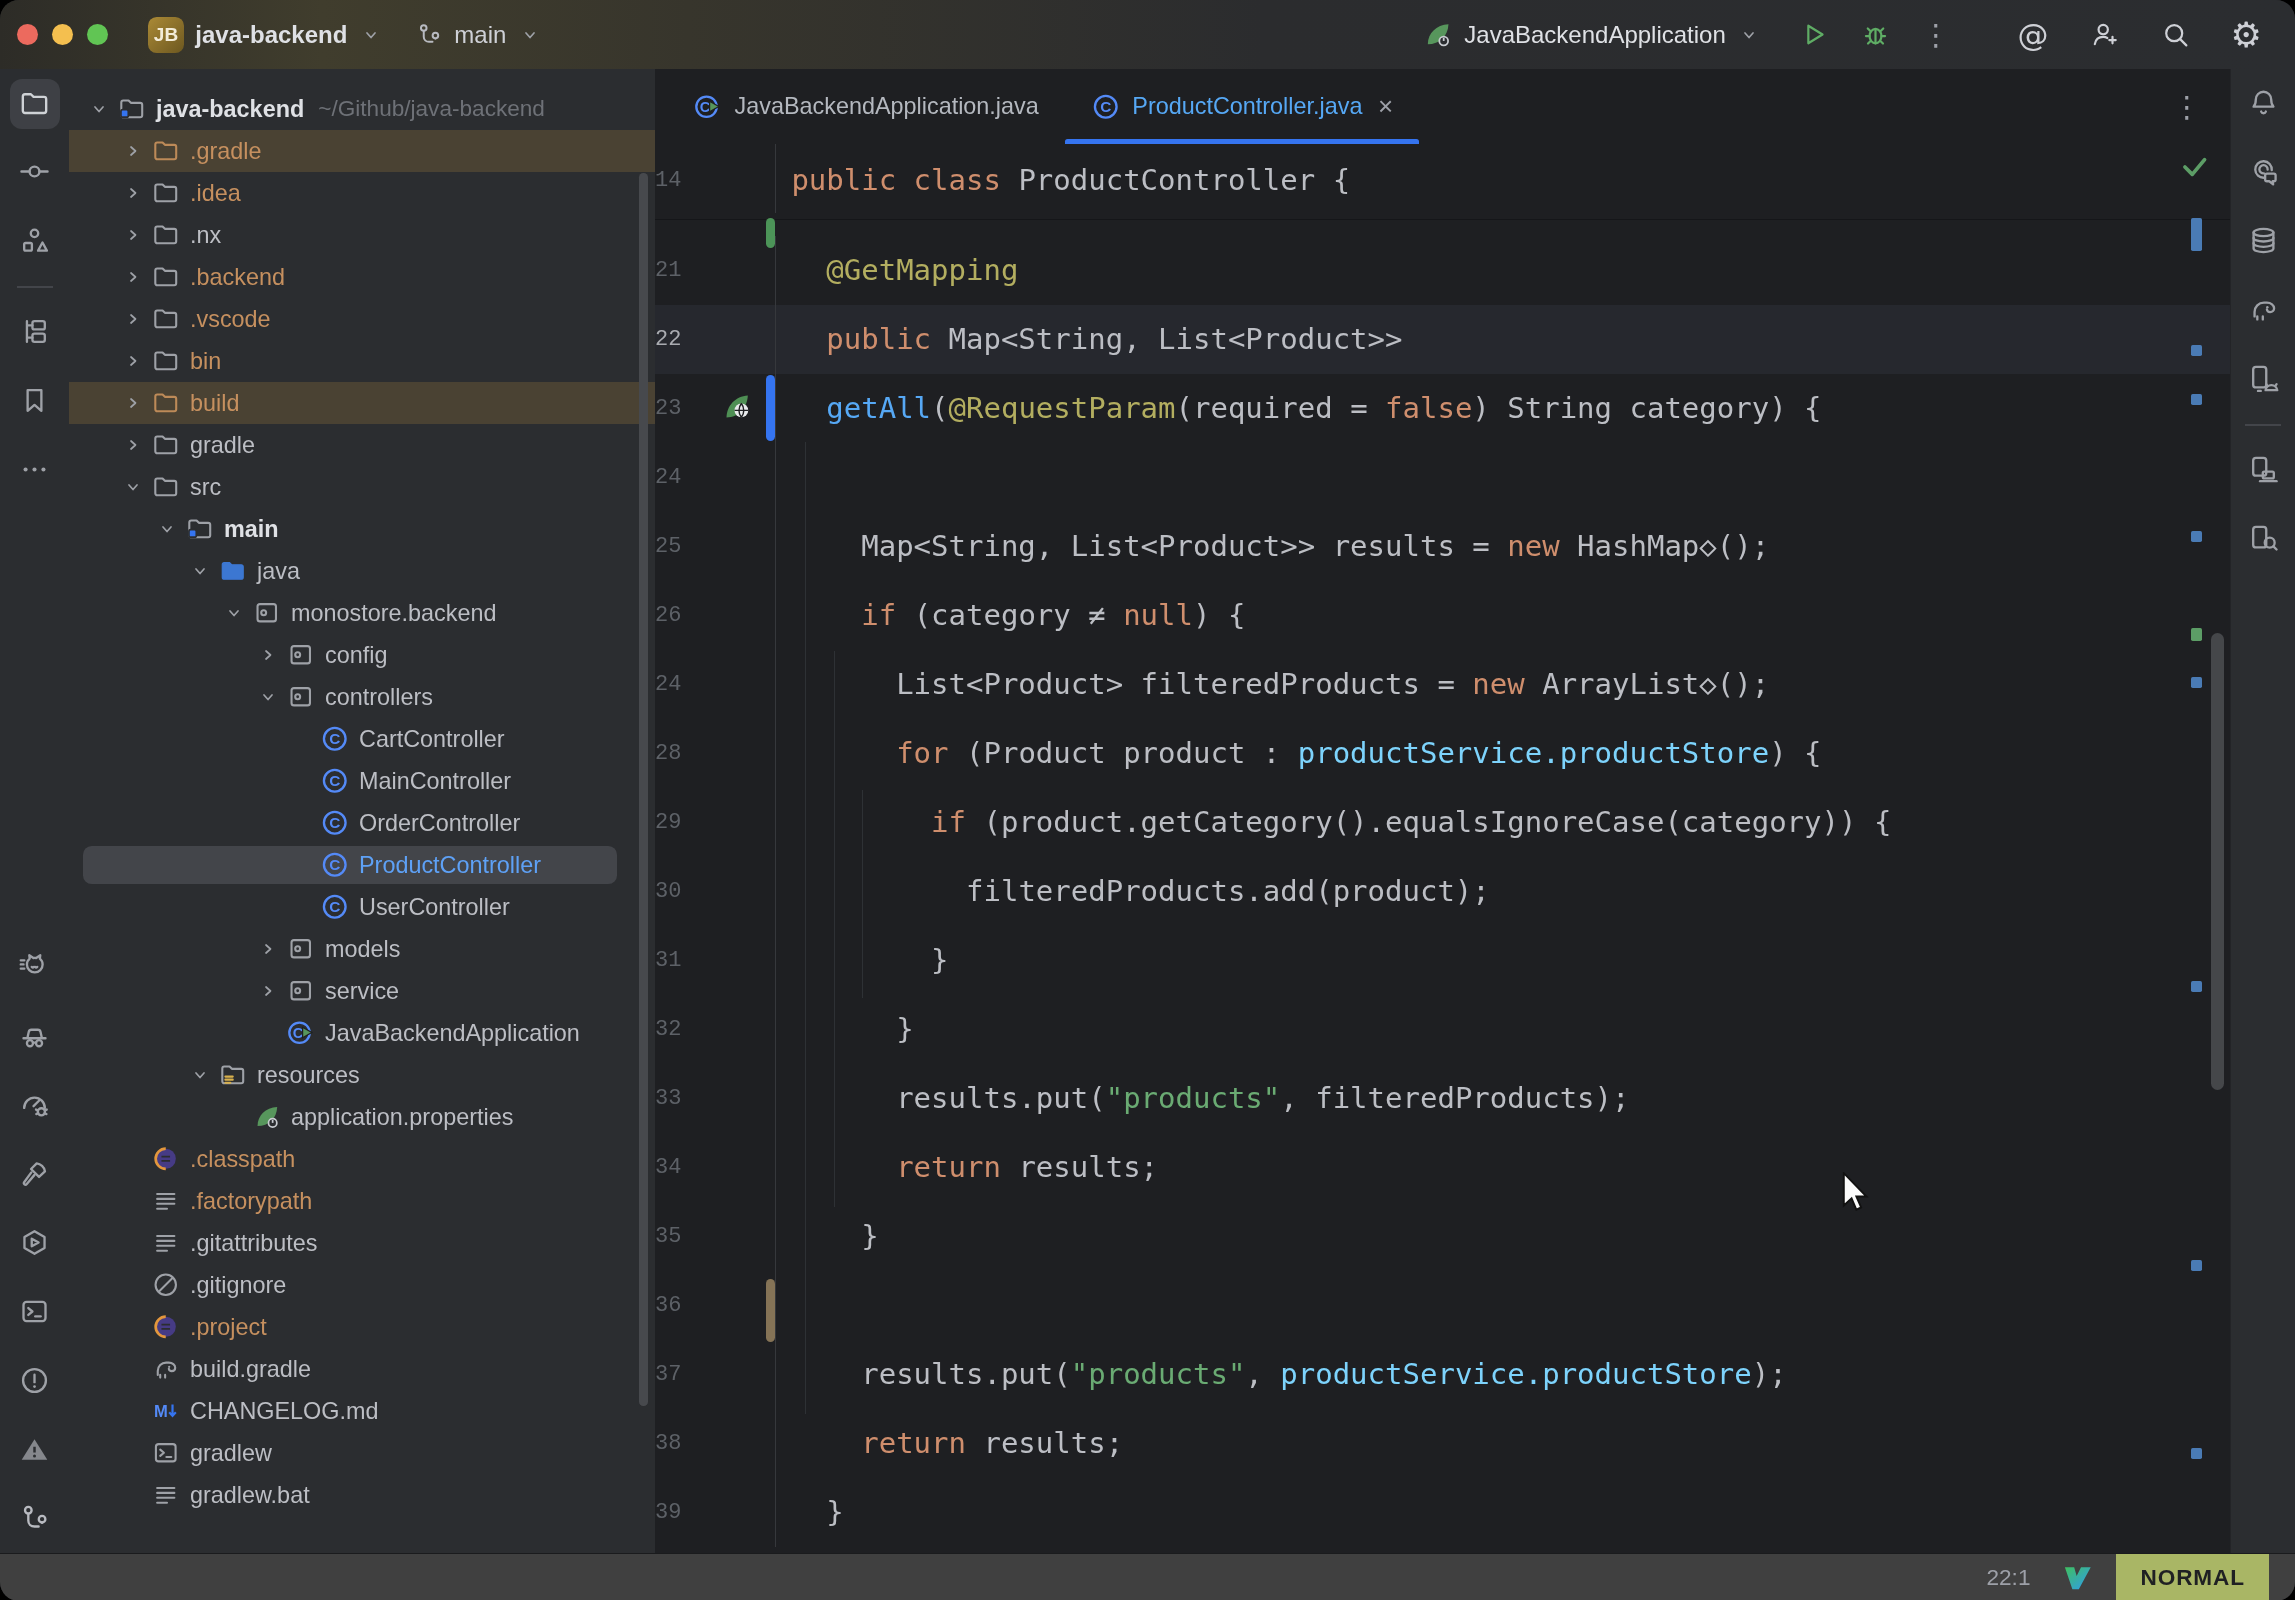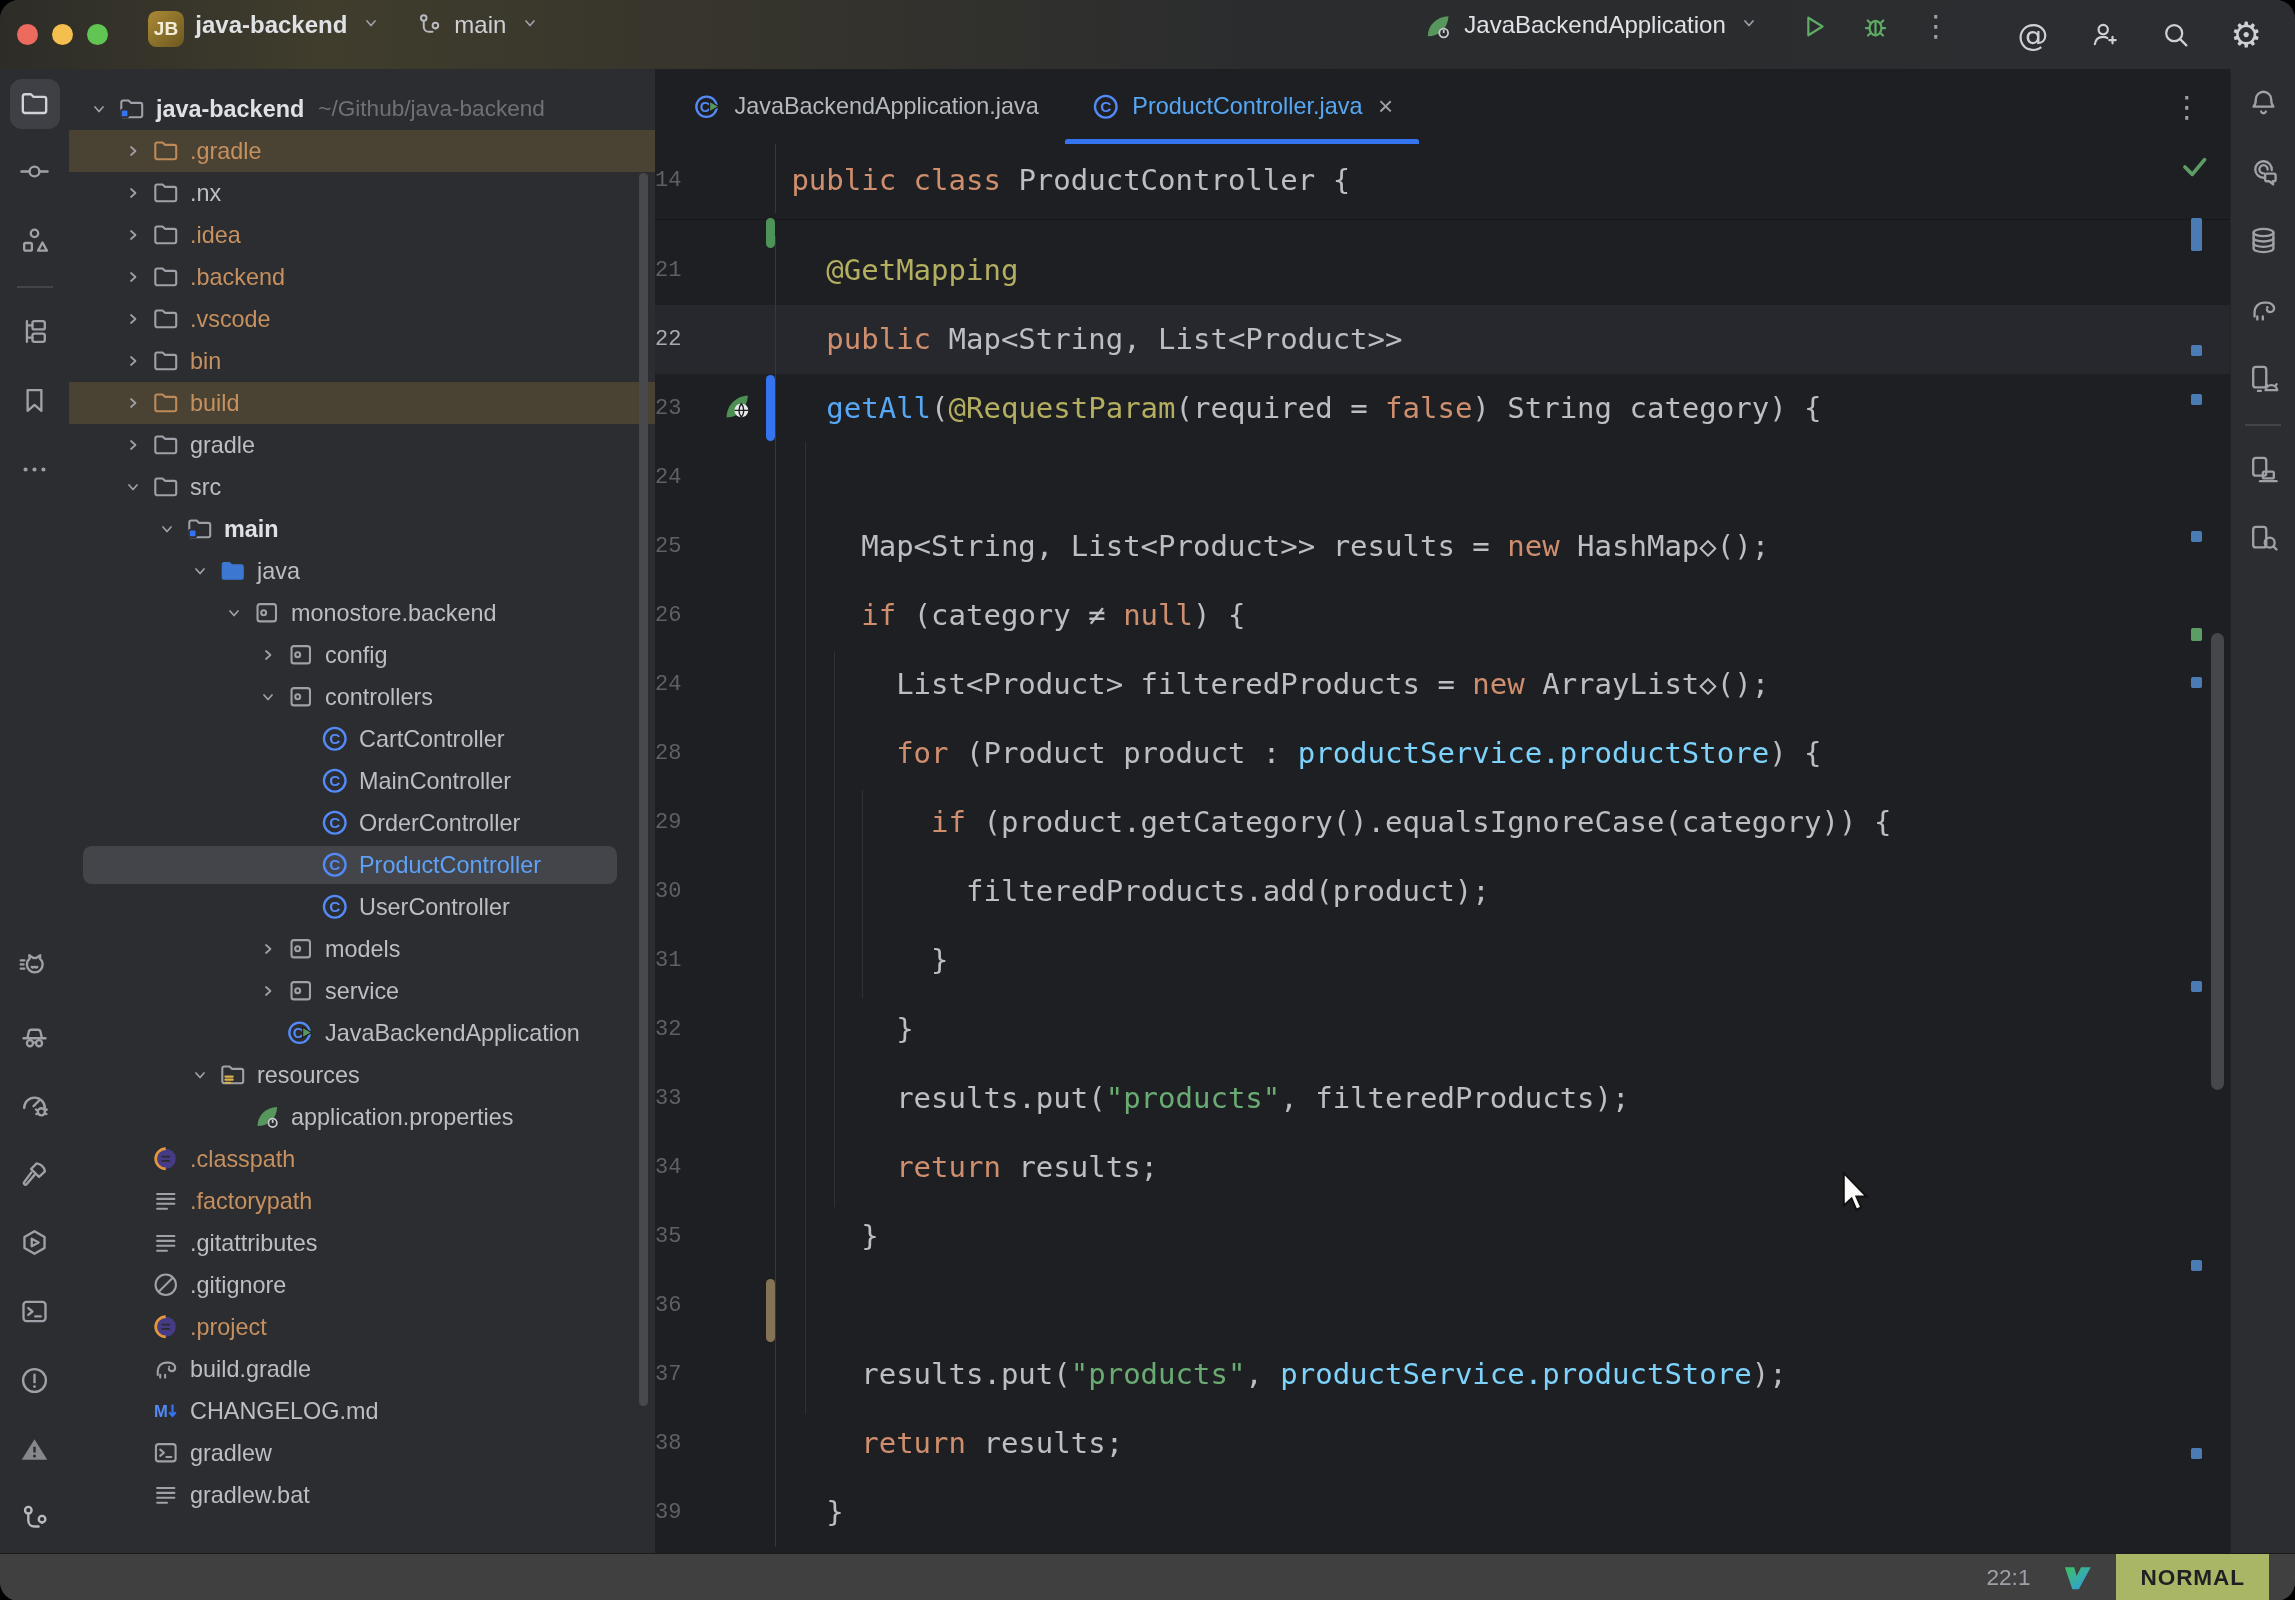--- a/index.html
+++ b/index.html
@@ -5,21 +5,21 @@
   html,body{margin:0;padding:0;background:#000;width:2295px;height:1601px;overflow:hidden;}
   .window{position:relative;width:2295px;height:1601px;border-radius:19px;overflow:hidden;
           background:#1e1f22;font-family:"Liberation Sans",sans-serif;color:#bcbec4;}
 
   
   .titlebar{position:absolute;top:0;left:0;right:0;height:69px;
     background:linear-gradient(90deg,#2d2c27 0%,#403d2d 14%,#37352c 30%,#2b2c2e 55%,#2b2d30 100%);}
   .traffic{position:absolute;left:17.4px;top:24px;display:flex;gap:14px;}
   .tl{width:21px;height:21px;border-radius:50%;}
   .tl.red{background:#ec6a5e}.tl.yellow{background:#f4bf4f}.tl.green{background:#61c554}
-  .tb-widget{position:absolute;top:11.3px;height:47px;display:flex;align-items:flex-start;gap:11.3px;}
+  .tb-widget{position:absolute;top:11.3px;height:47px;display:flex;align-items:center;gap:11.3px;}
   .jb-badge{width:36px;height:36px;border-radius:8.7px;background:linear-gradient(135deg,#ab8a36,#6d5820);
     color:#f3ecd8;font-weight:700;font-size:19px;display:flex;align-items:center;justify-content:center;}
   .tb-label{font-size:24px;color:#dfe1e5;font-weight:600;}
   .tb-label.normal{font-weight:400;color:#ced0d6;}
   .icon{display:inline-flex;align-items:center;justify-content:center;}
   .icon svg{width:100%;height:100%;}
   .i28{width:24px;height:24px}.i32{width:28px;height:28px}.i36{width:31px;height:31px}
   .kebab{color:#9da0a8;font-size:29.5px;line-height:1;}
   .tb-right{position:absolute;right:33px;top:11.3px;height:47px;display:flex;align-items:center;gap:40px;}
   .glyph-at{font-size:31px;color:#ced0d6;font-family:"DejaVu Sans",sans-serif;}
@@ -355,34 +355,34 @@
      <span class="tchev">
             <svg viewBox="0 0 24 24" fill="none" stroke="#9ea1a7" stroke-width="1.7" stroke-linecap="round" stroke-linejoin="round">
               <polyline points="10,8 14.5,12 10,16"></polyline>
             </svg>
           </span>
      <span class="tico">
             <svg viewBox="0 0 24 24" fill="none" stroke="#9ea1a7" stroke-width="1.7" stroke-linecap="round" stroke-linejoin="round">
               <path d="M3.5 7c0-1 .7-1.7 1.6-1.7h4.3l1.9 1.9h7.6c.9 0 1.6.7 1.6 1.6v8.5c0 .9-.7 1.6-1.6 1.6H5.1c-.9 0-1.6-.7-1.6-1.6z"></path>
             </svg>
           </span>
+     <span class="tlabel s-orange">.idea</span>
+   </div>
+        <div class="tree-row" style="padding-left:48px">
+     <span class="tchev">
+            <svg viewBox="0 0 24 24" fill="none" stroke="#9ea1a7" stroke-width="1.7" stroke-linecap="round" stroke-linejoin="round">
+              <polyline points="10,8 14.5,12 10,16"></polyline>
+            </svg>
+          </span>
+     <span class="tico">
+            <svg viewBox="0 0 24 24" fill="none" stroke="#9ea1a7" stroke-width="1.7" stroke-linecap="round" stroke-linejoin="round">
+              <path d="M3.5 7c0-1 .7-1.7 1.6-1.7h4.3l1.9 1.9h7.6c.9 0 1.6.7 1.6 1.6v8.5c0 .9-.7 1.6-1.6 1.6H5.1c-.9 0-1.6-.7-1.6-1.6z"></path>
+            </svg>
+          </span>
      <span class="tlabel s-default">.nx</span>
-   </div>
-        <div class="tree-row" style="padding-left:48px">
-     <span class="tchev">
-            <svg viewBox="0 0 24 24" fill="none" stroke="#9ea1a7" stroke-width="1.7" stroke-linecap="round" stroke-linejoin="round">
-              <polyline points="10,8 14.5,12 10,16"></polyline>
-            </svg>
-          </span>
-     <span class="tico">
-            <svg viewBox="0 0 24 24" fill="none" stroke="#9ea1a7" stroke-width="1.7" stroke-linecap="round" stroke-linejoin="round">
-              <path d="M3.5 7c0-1 .7-1.7 1.6-1.7h4.3l1.9 1.9h7.6c.9 0 1.6.7 1.6 1.6v8.5c0 .9-.7 1.6-1.6 1.6H5.1c-.9 0-1.6-.7-1.6-1.6z"></path>
-            </svg>
-          </span>
-     <span class="tlabel s-orange">.idea</span>
    </div>
         <div class="tree-row" style="padding-left:48px">
      <span class="tchev">
             <svg viewBox="0 0 24 24" fill="none" stroke="#9ea1a7" stroke-width="1.7" stroke-linecap="round" stroke-linejoin="round">
               <polyline points="10,8 14.5,12 10,16"></polyline>
             </svg>
           </span>
      <span class="tico">
             <svg viewBox="0 0 24 24" fill="none" stroke="#9ea1a7" stroke-width="1.7" stroke-linecap="round" stroke-linejoin="round">
               <path d="M3.5 7c0-1 .7-1.7 1.6-1.7h4.3l1.9 1.9h7.6c.9 0 1.6.7 1.6 1.6v8.5c0 .9-.7 1.6-1.6 1.6H5.1c-.9 0-1.6-.7-1.6-1.6z"></path>

